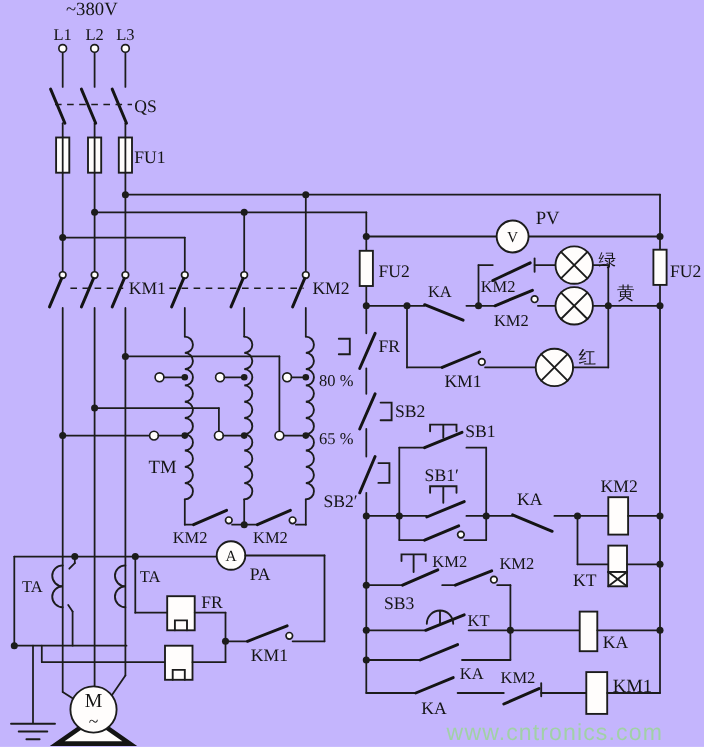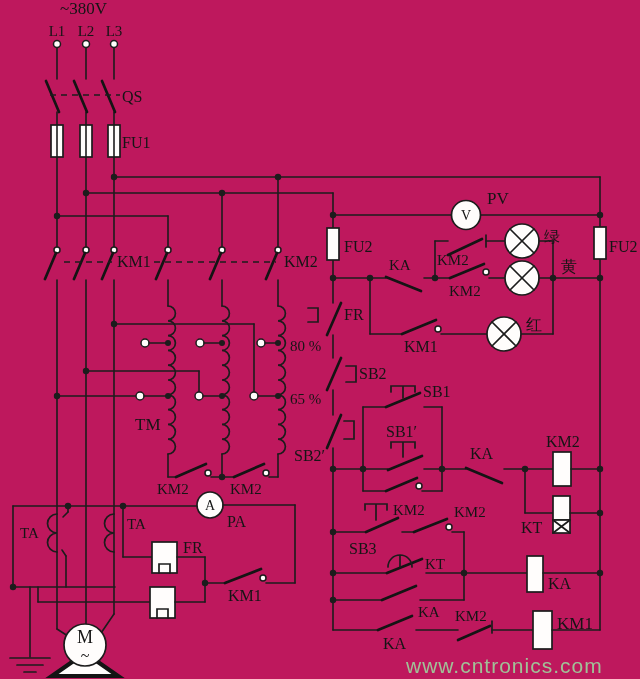--- a/index.html
+++ b/index.html
@@ -1,16 +1,16 @@
 <!DOCTYPE html>
 <html><head>
 <meta charset="utf-8">
 <style>
   html,body{margin:0;padding:0;background:#fff;}
-  .stage{width:640px;height:679px;background:#be185d;position:relative;overflow:hidden;}
+  .stage{width:640px;height:679px;background:#c4b5fd;position:relative;overflow:hidden;}
   svg{display:block;}
   .w{stroke:#1c1c1c;stroke-width:1.6;fill:none;stroke-linecap:round;}
   .b{stroke:#141414;stroke-width:2.7;fill:none;stroke-linecap:round;}
   .s{stroke:#1c1c1c;stroke-width:1.7;fill:none;stroke-linecap:round;}
   .box{stroke:#1c1c1c;stroke-width:1.7;fill:#fffdfc;}
   .dash{stroke:#1c1c1c;stroke-width:1.4;fill:none;stroke-dasharray:6 5;}
   .dot{fill:#1c1c1c;stroke:none;}
   .oc{stroke:#1c1c1c;stroke-width:1.5;fill:#fffdfc;}
   .t{fill:#151515;font-family:"Liberation Serif","DejaVu Serif",serif;}
   .wm{fill:#9ed49e;font-family:"Liberation Sans","DejaVu Sans",sans-serif;letter-spacing:1px;opacity:.9;}

